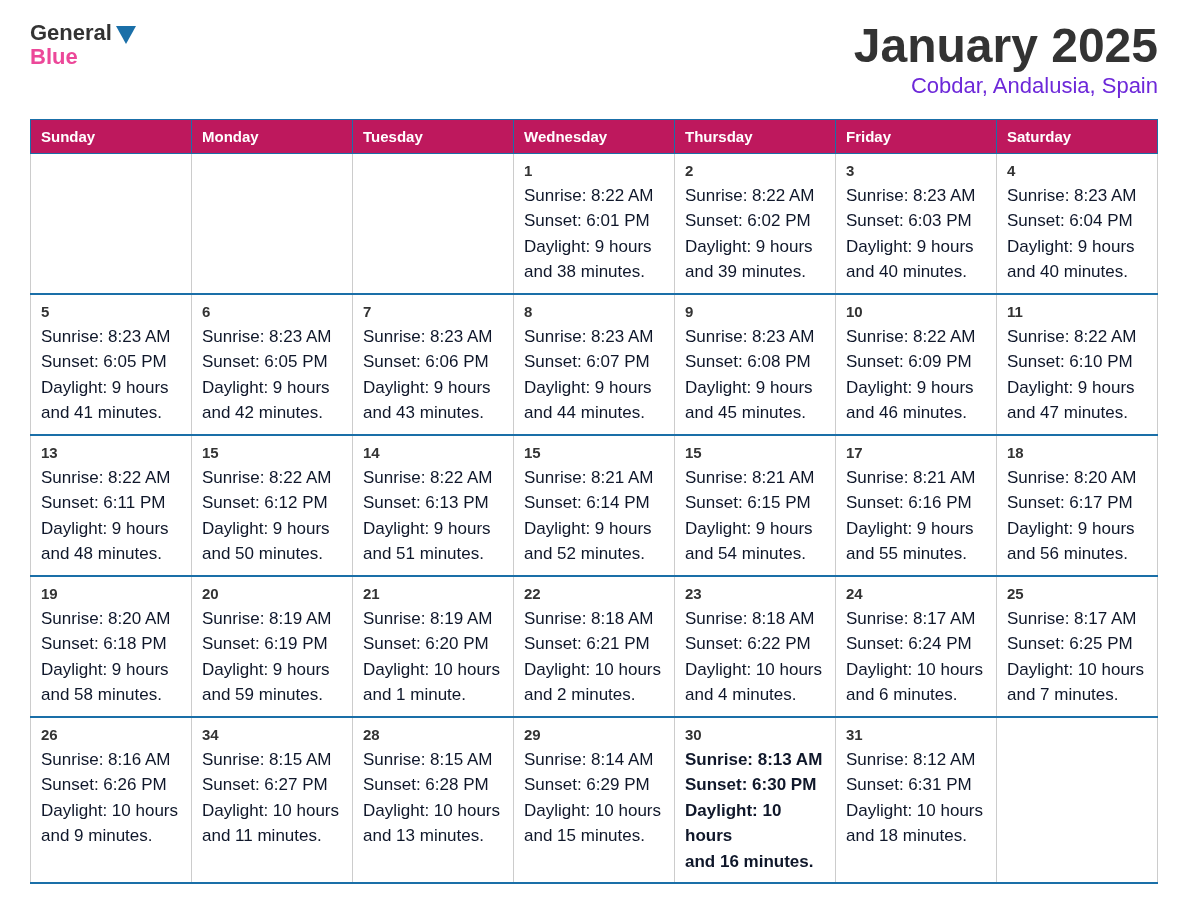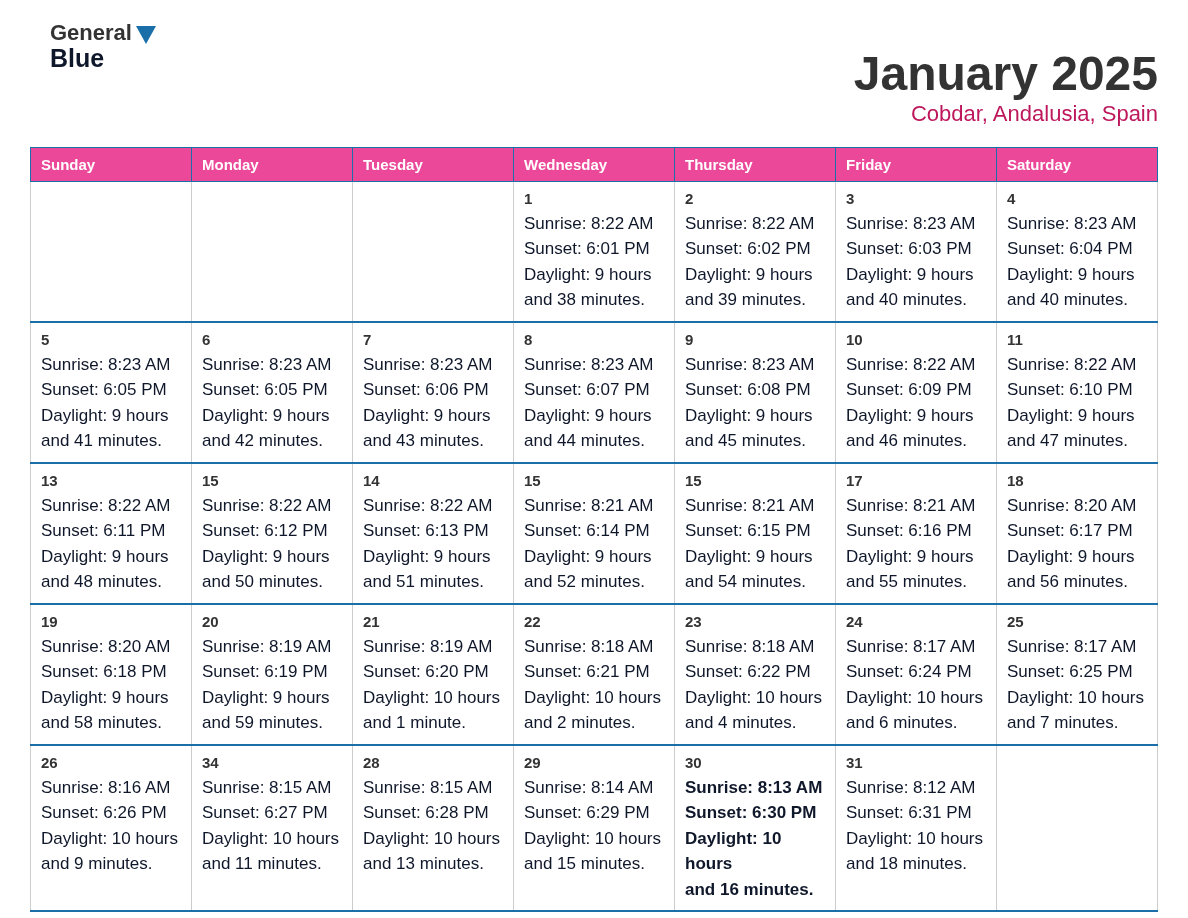--- a/index.html
+++ b/index.html
@@ -14,67 +14,65 @@
     .header {
       display: flex;
       justify-content: space-between;
       align-items: flex-start;
       margin-bottom: 20px;
     }
     .logo {
       display: flex;
       flex-direction: column;
       align-items: flex-start;
-      margin-left: 20px;
     }
     .logo-top {
       display: flex;
       align-items: center;
     }
     .logo-general {
       font-size: 22px;
       font-weight: bold;
       color: #333;
     }
     .logo-triangle {
       width: 0;
       height: 0;
       border-left: 10px solid transparent;
       border-right: 10px solid transparent;
       border-top: 18px solid #1a6fa8;
       margin-left: 4px;
       margin-top: 4px;
     }
     .logo-blue {
-      font-size: 25px;
-      font-weight: bold;
-      color: #0f172a;
+      font-size: 22px;
+      font-weight: bold;
+      color: #ec4899;
       margin-top: -2px;
     }
     .title-block {
       text-align: right;
     }
     .title-block h1 {
       font-size: 48px;
       font-weight: bold;
       color: #333;
       line-height: 1.1;
-      margin-top: 28px;
     }
     .title-block h2 {
       font-size: 22px;
       font-weight: normal;
-      color: #be185d;
+      color: #6d28d9;
     }
     .calendar {
       width: 100%;
       border-collapse: collapse;
     }
     .calendar thead tr th {
-      background-color: #ec4899;
+      background-color: #be185d;
       color: #fff;
       font-size: 15px;
       font-weight: bold;
       padding: 8px 10px;
       text-align: left;
       border: 1px solid #1a6fa8;
     }
     .calendar tbody tr td {
       vertical-align: top;
       padding: 8px 10px;

